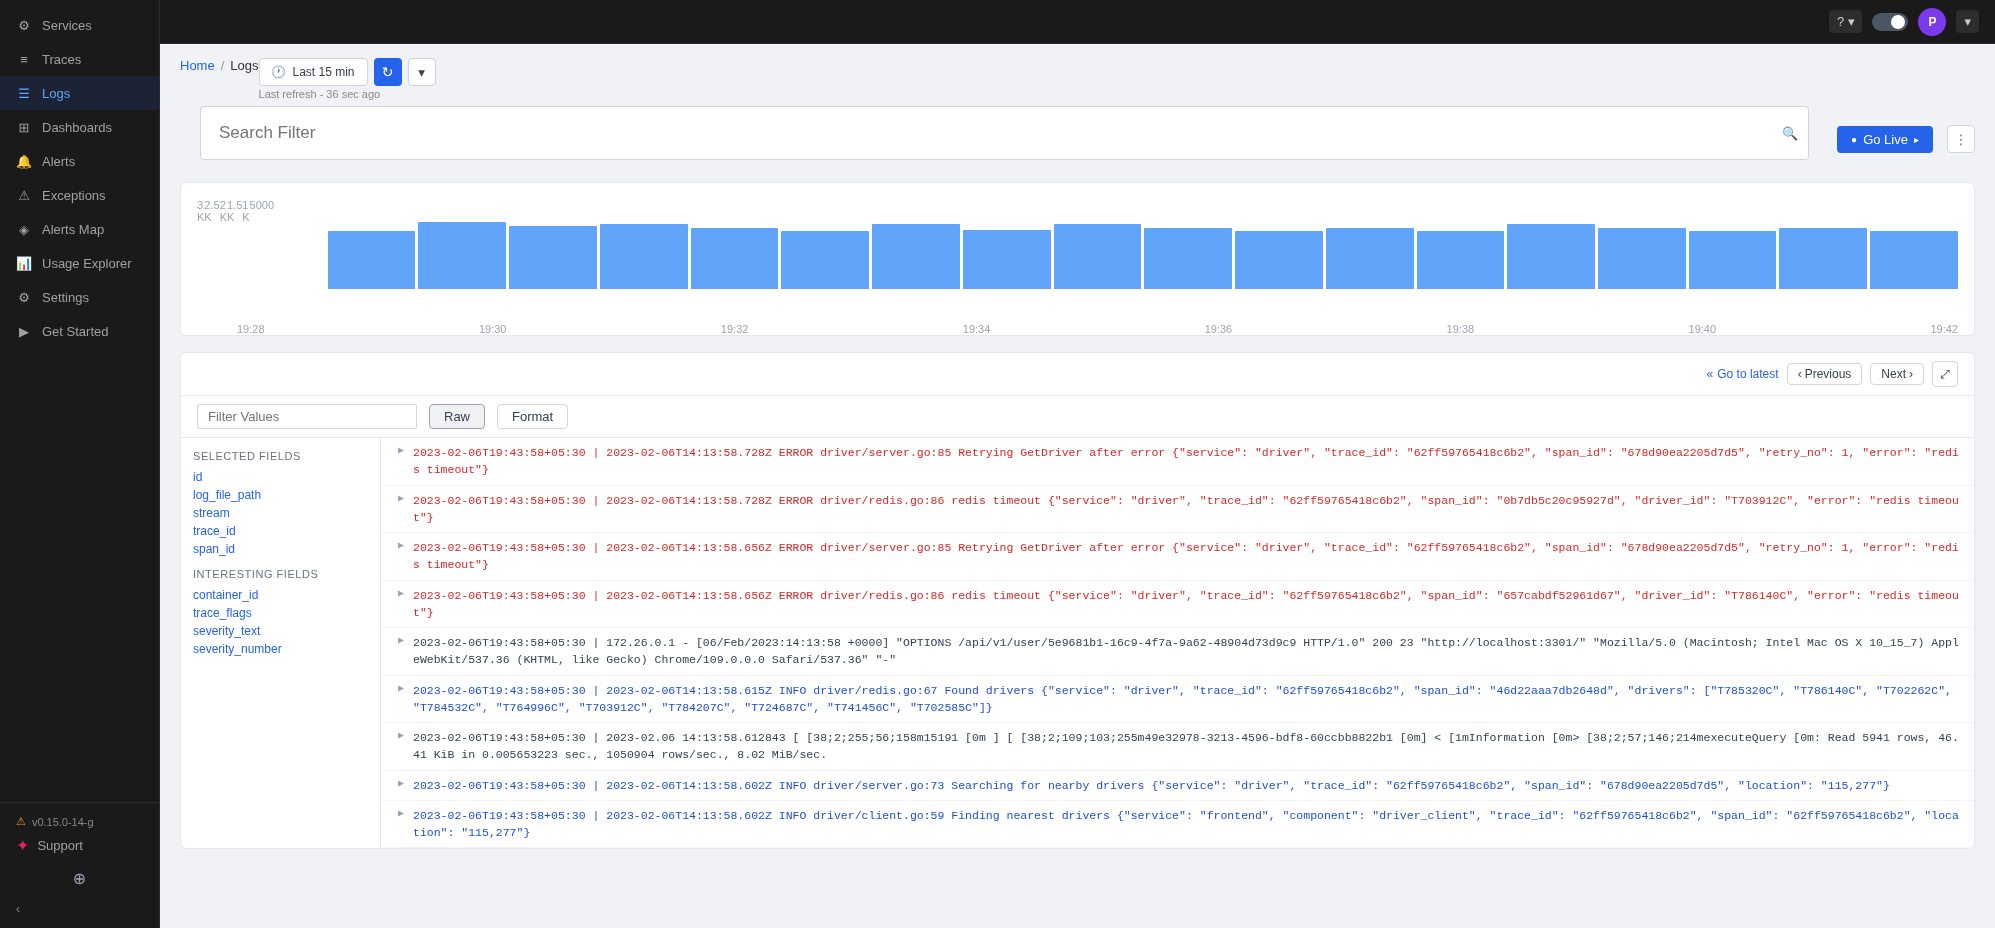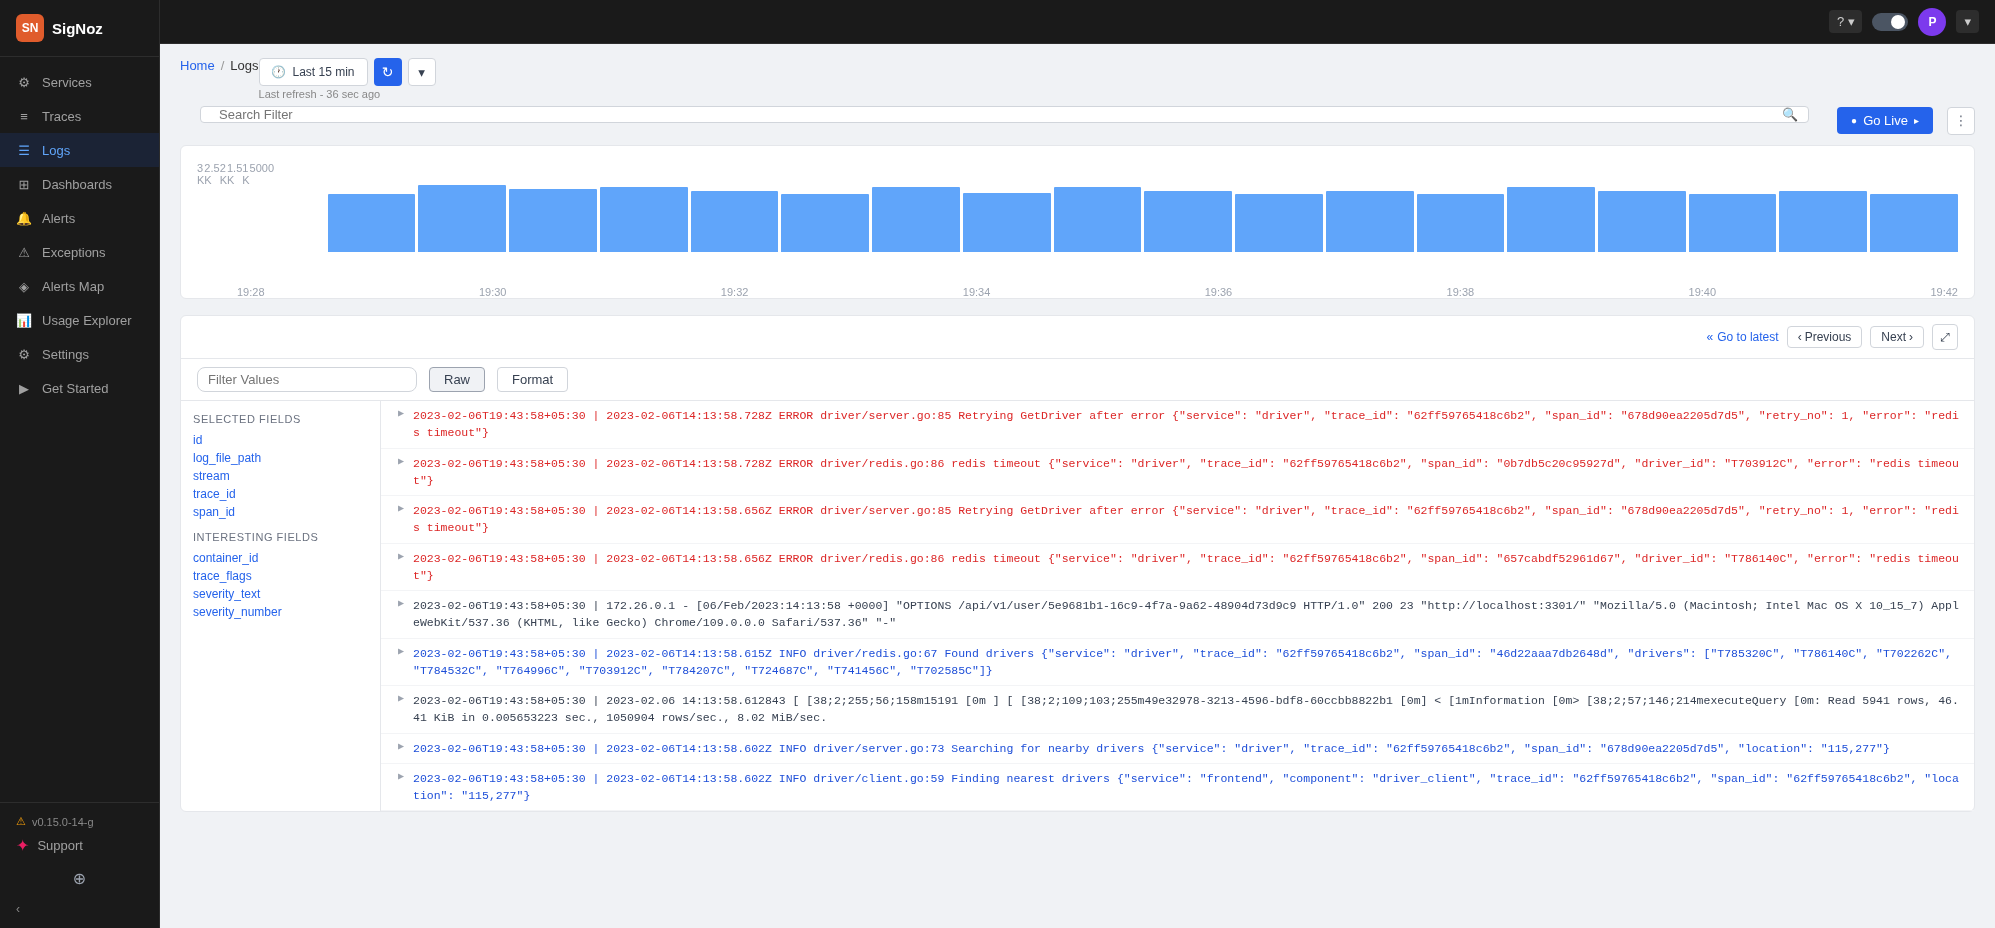--- a/index.html
+++ b/index.html
@@ -37,21 +37,21 @@
     .breadcrumb a { color: #2563eb; text-decoration: none; }
     .breadcrumb-sep { color: #999; }
     .breadcrumb-current { color: #333; }
     .time-selector { background: white; border: 1px solid #d1d5db; border-radius: 4px; padding: 6px 12px; font-size: 12px; color: #374151; display: flex; align-items: center; gap: 6px; cursor: pointer; }
     .refresh-btn { background: #2563eb; border: none; border-radius: 4px; color: white; width: 28px; height: 28px; cursor: pointer; display: flex; align-items: center; justify-content: center; font-size: 14px; }
     .more-btn { background: white; border: 1px solid #d1d5db; border-radius: 4px; color: #374151; width: 28px; height: 28px; cursor: pointer; display: flex; align-items: center; justify-content: center; }
     .last-refresh { font-size: 11px; color: #888; text-align: right; }
 
     
     .search-bar { margin: 0 20px 12px; background: white; border: 1px solid #d1d5db; border-radius: 4px; display: flex; align-items: center; padding: 0 10px; }
-    .search-bar input { flex: 1; border: none; outline: none; padding: 0 8px; font-size: 13px; color: #374151; background: transparent; }
+    .search-bar input { flex: 1; border: none; outline: none; padding: 16px 8px; font-size: 17px; color: #374151; background: transparent; }
     .search-icon { color: #9ca3af; }
     .go-live-btn { background: #2563eb; color: white; border: none; border-radius: 4px; padding: 6px 14px; font-size: 13px; cursor: pointer; display: flex; align-items: center; gap: 6px; white-space: nowrap; }
     .options-btn { background: white; border: 1px solid #d1d5db; border-radius: 4px; width: 28px; height: 28px; display: flex; align-items: center; justify-content: center; cursor: pointer; color: #6b7280; margin-left: 6px; }
 
     
     .chart-container { margin: 0 20px 16px; background: white; border: 1px solid #e5e7eb; border-radius: 6px; padding: 16px; }
     .chart-area { position: relative; height: 120px; }
     .chart-y-axis { position: absolute; left: 0; top: 0; height: 100%; display: flex; flex-direction: row; justify-content: space-between; color: #9ca3af; font-size: 11px; padding-right: 8px; width: 35px; }
     .chart-bars { position: absolute; left: 40px; right: 0; top: 0; height: 90px; display: flex; align-items: flex-end; gap: 3px; }
     .chart-bar { background: #60a5fa; border-radius: 1px 1px 0 0; flex: 1; min-width: 4px; }
@@ -60,21 +60,21 @@
     
     .logs-section { margin: 0 20px 16px; background: white; border: 1px solid #e5e7eb; border-radius: 6px; }
     .go-to-latest { display: flex; align-items: center; gap: 4px; color: #2563eb; font-size: 12px; cursor: pointer; }
     .nav-btn { background: none; border: 1px solid #d1d5db; border-radius: 4px; color: #374151; padding: 3px 10px; font-size: 12px; cursor: pointer; display: flex; align-items: center; gap: 3px; }
     .expand-btn { background: none; border: 1px solid #d1d5db; border-radius: 4px; color: #374151; width: 26px; height: 26px; display: flex; align-items: center; justify-content: center; cursor: pointer; font-size: 12px; }
 
     
     .logs-filter-row { display: flex; align-items: center; padding: 8px 16px; border-bottom: 1px solid #e5e7eb; gap: 12px; }
     .tab-btn { padding: 4px 14px; border: 1px solid #d1d5db; border-radius: 4px; background: white; color: #374151; font-size: 13px; cursor: pointer; }
     .tab-btn.active { background: #f0f2f5; border-color: #9ca3af; }
-    .filter-input { border: 1px solid #d1d5db; border-radius: 8px; padding: 4px 10px; font-size: 13px; color: #374151; background: white; outline: none; width: 220px; }
+    .filter-input { border: 1px solid #d1d5db; border-radius: 2px; padding: 4px 10px; font-size: 13px; color: #374151; background: white; outline: none; width: 220px; }
 
     
     .logs-body { display: flex; }
     .logs-sidebar { width: 200px; min-width: 200px; border-right: 1px solid #e5e7eb; padding: 12px; }
     .field-section-title { font-size: 11px; font-weight: 400; color: #6b7280; text-transform: uppercase; letter-spacing: 0.05em; margin-bottom: 6px; margin-top: 10px; }
     .field-section-title:first-child { margin-top: 0; }
     .field-item { color: #2563eb; font-size: 12px; padding: 2px 0; cursor: pointer; display: block; }
 
     
     .logs-entries { flex: 1; overflow-x: auto; }
@@ -83,26 +83,20 @@
     .log-entry-text { flex: 1; line-height: 1.5; word-break: break-all; white-space: pre-wrap; }
     .log-error { color: #dc2626; }
     .log-info { color: #1d4ed8; }
 
     .logs-controls-row { display: flex; align-items: center; justify-content: space-between; padding: 8px 16px; border-bottom: 1px solid #e5e7eb; }
   </style>
 </head>
 <body>
 
 <div class="sidebar">
-  <div class="sidebar-logo">
-    <div class="logo-icon">
-        <span>SN</span>
-      </div>
-    <span class="logo-text">SigNoz</span>
-  </div>
   <nav class="sidebar-nav">
 
     <div class="nav-item">
       <span class="nav-icon">⚙</span>
       <span>Services</span>
     </div>
 
     <div class="nav-item">
       <span class="nav-icon">≡</span>
       <span>Traces</span>

